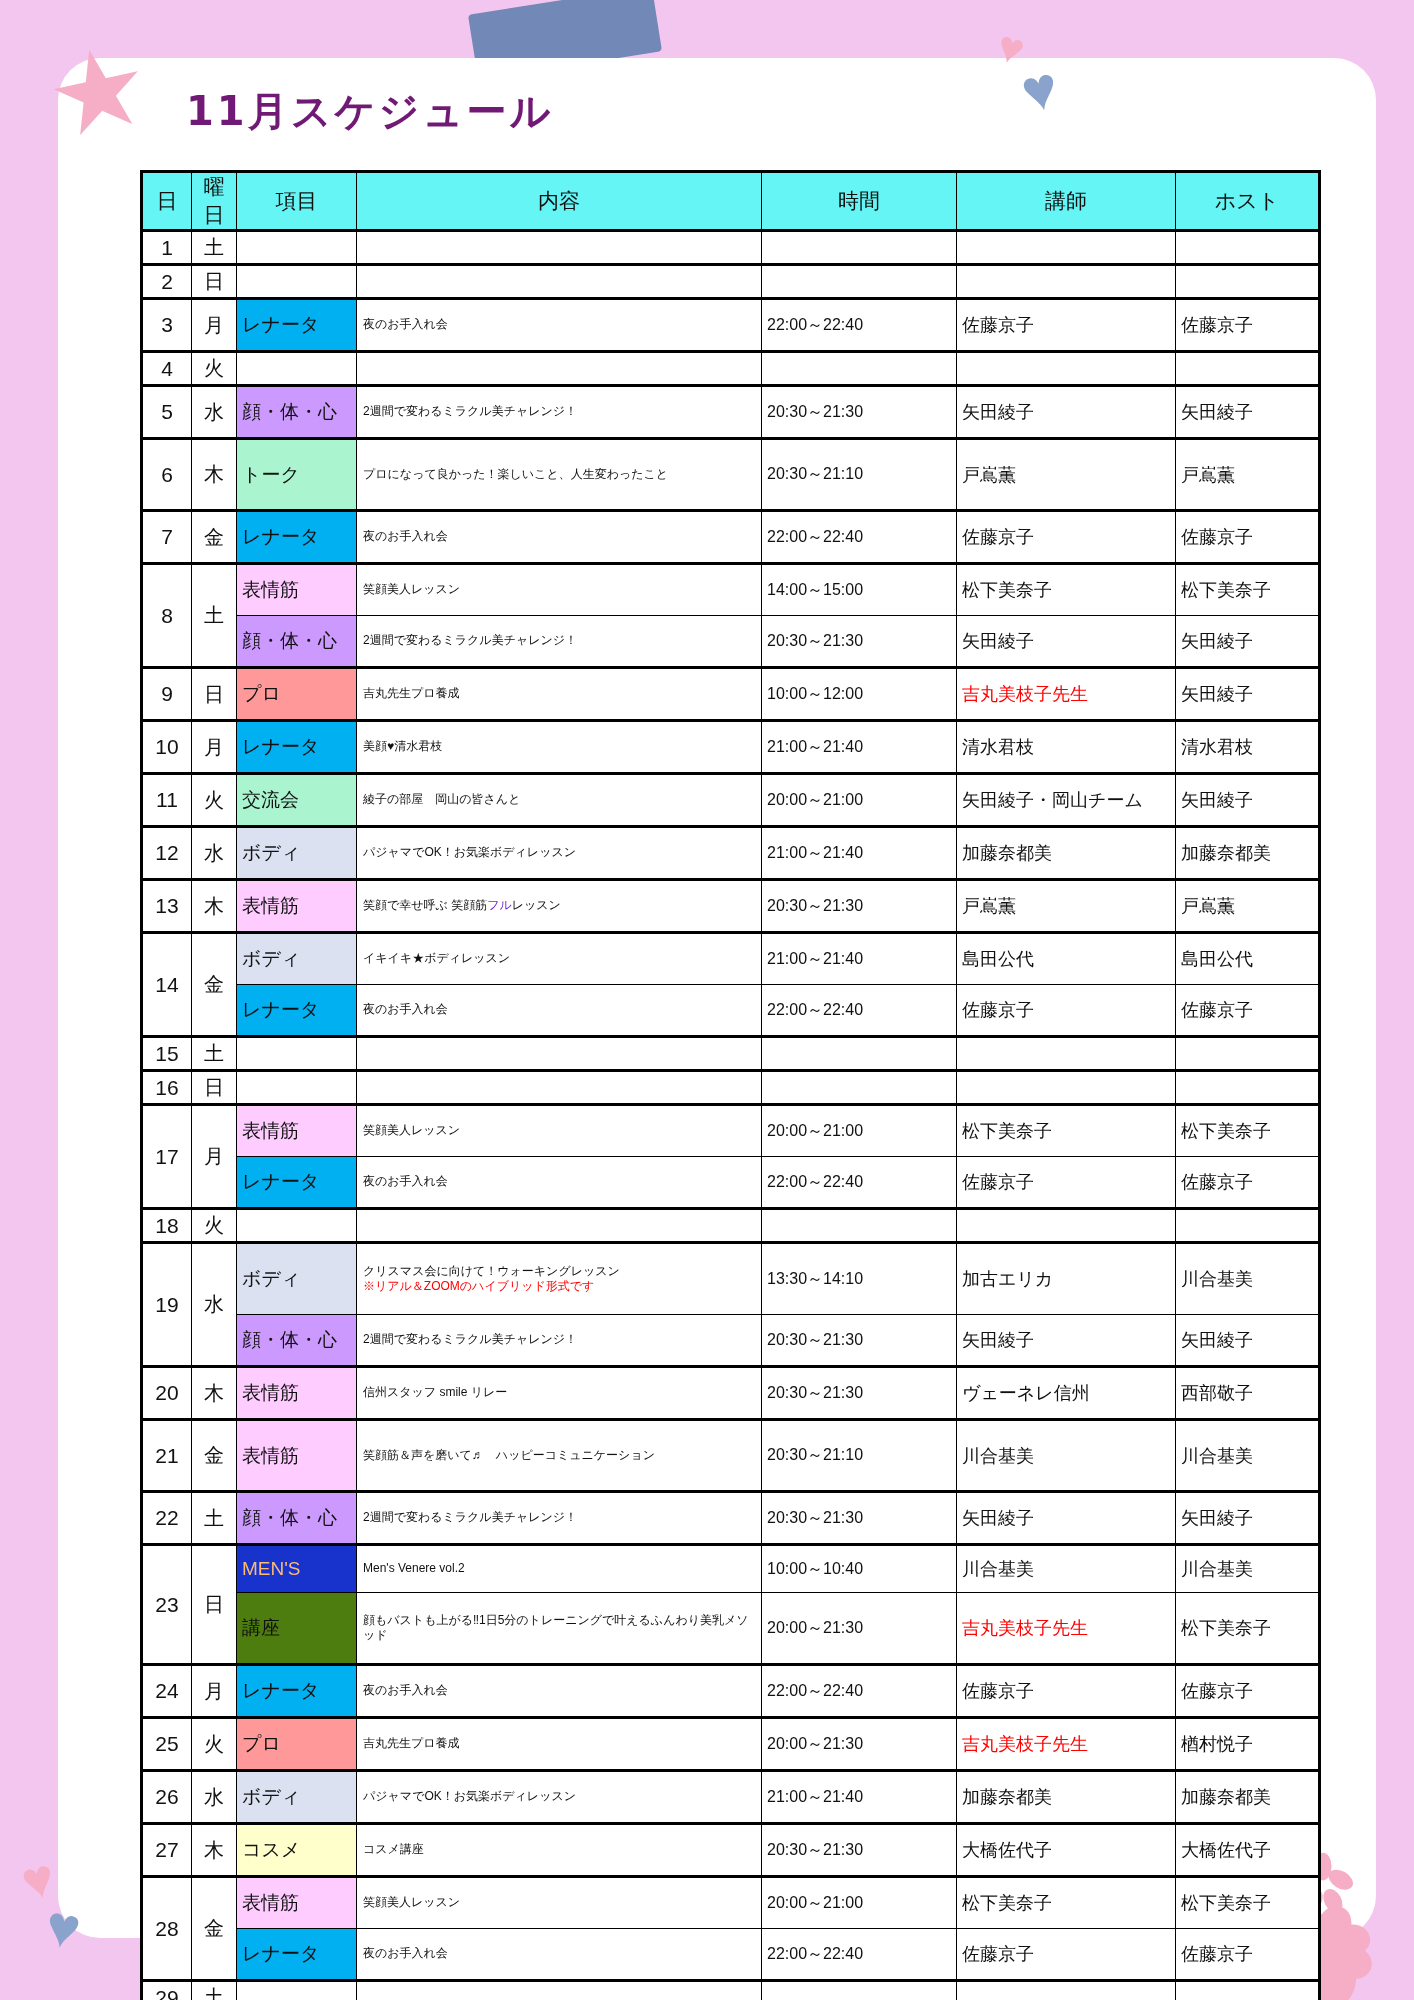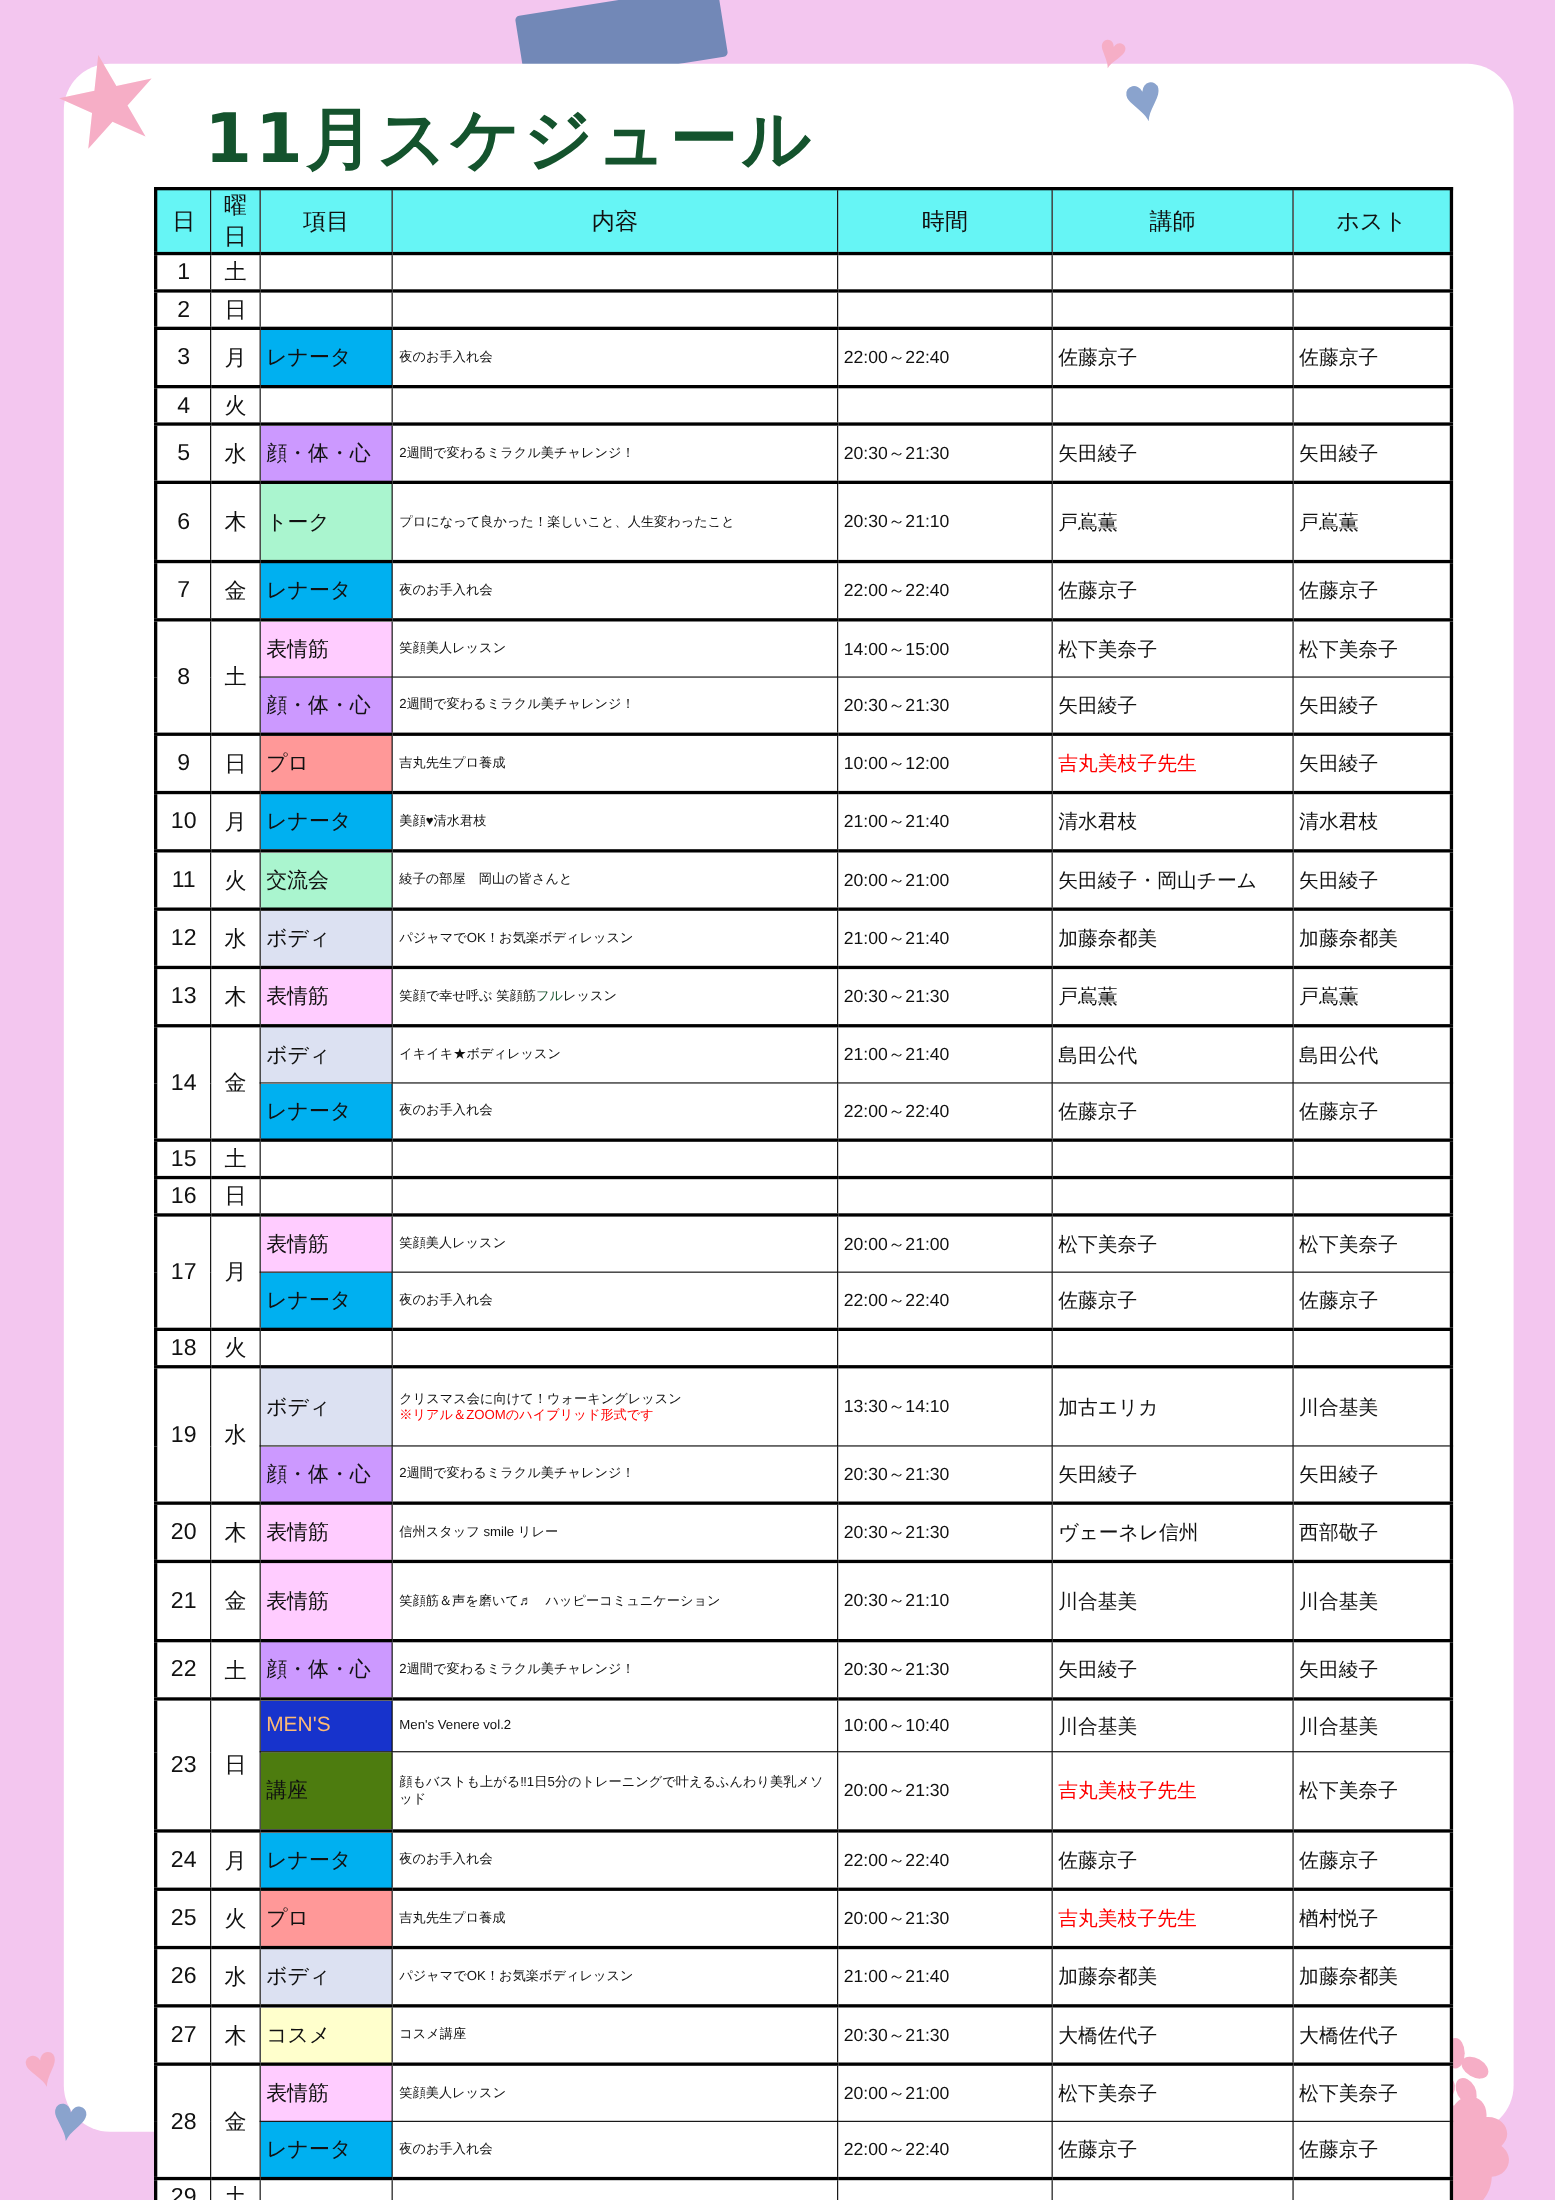--- a/index.html
+++ b/index.html
@@ -7,21 +7,21 @@
     width:1414px;height:2000px;position:relative;overflow:hidden;
     background:#f3c6ef;
     font-family:"Liberation Sans",sans-serif;
   }
   .card{
     position:absolute;left:58px;top:58px;width:1318px;height:1880px;
     background:#ffffff;border-radius:42px;
   }
   .title{
     position:absolute;left:186px;top:84px;margin:0;
-    font-size:62px;font-weight:700;color:#14532d;letter-spacing:3px;
+    font-size:40px;font-weight:700;color:#701a75;letter-spacing:3px;
     font-family:"DejaVu Sans","Liberation Sans",sans-serif;
     text-align:right;
   }
   .star{
     position:absolute;left:48px;top:36px;font-size:112px;line-height:1;
     color:#f6aec6;transform:rotate(-12deg);
   }
   .heart{position:absolute;line-height:1;}
   .heart-tr-pink{left:998px;top:26px;font-size:44px;color:#f6aec6;transform:rotate(16deg);}
   .heart-tr-blue{left:1022px;top:60px;font-size:60px;color:#8aa3cd;transform:rotate(-12deg);}
@@ -223,21 +223,21 @@
         <td class="c-cat" style="background: rgb(220, 225, 242);">ボディ</td>
         <td class="c-content"><span>パジャマでOK！お気楽ボディレッスン</span></td>
         <td class="c-time">21:00～21:40</td>
         <td class="c-ins">加藤奈都美</td>
         <td class="c-host">加藤奈都美</td>
       </tr>
       <tr class="day-start">
         <td class="c-day">13</td>
         <td class="c-wd">木</td>
         <td class="c-cat" style="background: rgb(255, 204, 255);">表情筋</td>
-        <td class="c-content"><span>笑顔で幸せ呼ぶ 笑顔筋</span><span style="color: #14532d;">フル</span><span>レッスン</span></td>
+        <td class="c-content"><span>笑顔で幸せ呼ぶ 笑顔筋</span><span style="color: #6d28d9;">フル</span><span>レッスン</span></td>
         <td class="c-time">20:30～21:30</td>
         <td class="c-ins">戸嶌薫</td>
         <td class="c-host">戸嶌薫</td>
       </tr>
       <tr class="day-start">
         <td class="c-day" rowspan="2">14</td>
         <td class="c-wd" rowspan="2">金</td>
         <td class="c-cat" style="background: rgb(220, 225, 242);">ボディ</td>
         <td class="c-content"><span>イキイキ★ボディレッスン</span></td>
         <td class="c-time">21:00～21:40</td>

